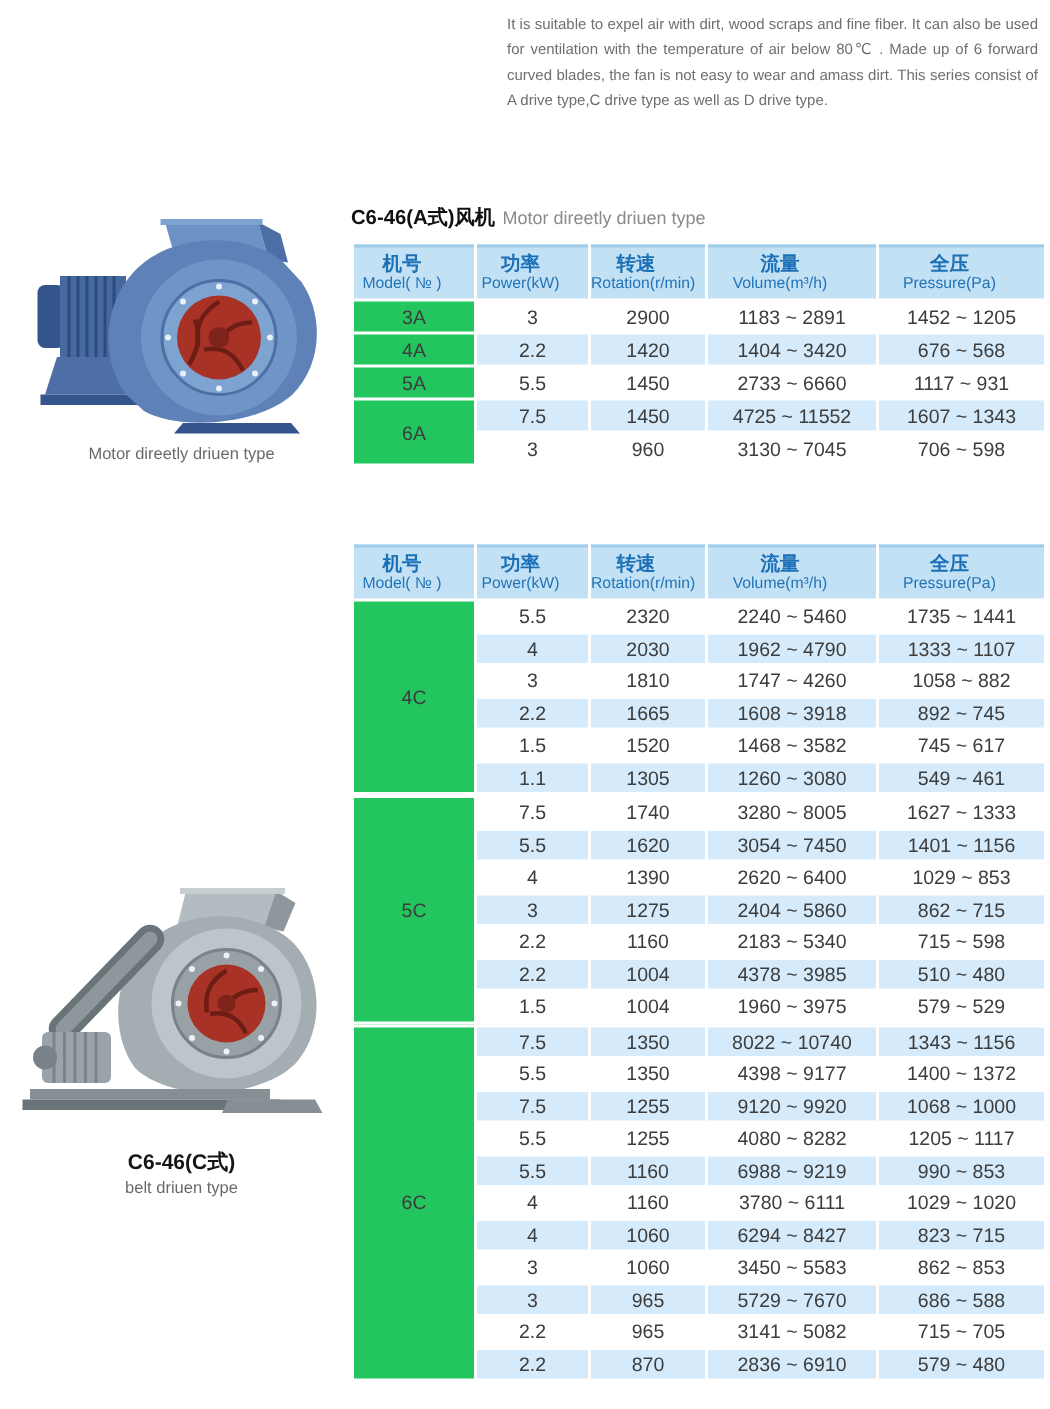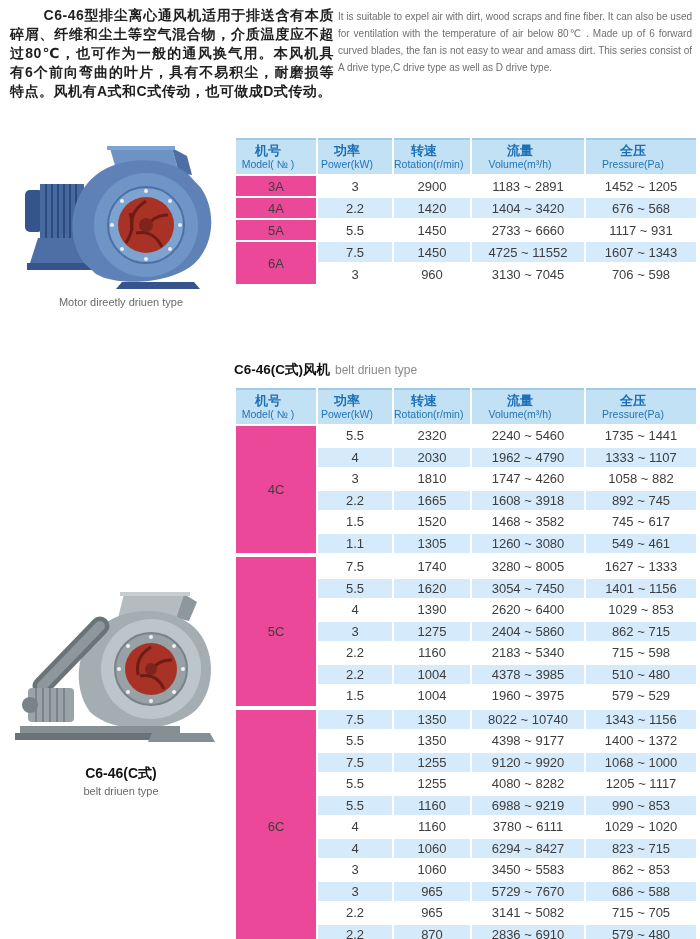--- a/index.html
+++ b/index.html
@@ -37,29 +37,28 @@
   }
   table.spec th .h-cn{font-size:13px;font-weight:bold;color:#1c70b6;line-height:15px;}
   table.spec th .h-en{font-size:10.5px;font-weight:normal;color:#2274b7;line-height:12px;}
   table.spec td{
     text-align:center;vertical-align:middle;font-size:13px;color:#3d3d3d;
     background:#ffffff;padding:0;
   }
   .ta td{height:20px;}
   .tc td{height:19.5px;}
   table.spec td.alt{background:#d5eafa;}
-  table.spec td.model{background:#ec4899;font-size:13px;color:#3d3d3d;}
+  table.spec td.model{background:#22c55e;font-size:13px;color:#3d3d3d;}
   table.spec tr.gsep td{border-top:2px solid #ffffff;}
 </style>
 </head>
 <body>
 
 <div class="page">
 
-  <p class="intro-cn">C6-46型排尘离心通风机适用于排送含有本质碎屑、纤维和尘土等空气混合物，介质温度应不超过80℃，也可作为一般的通风换气用。本风机具有6个前向弯曲的叶片，具有不易积尘，耐磨损等特点。风机有A式和C式传动，也可做成D式传动。</p>
   <p class="intro-en">It is suitable to expel air with dirt, wood scraps and fine fiber. It can also be used for ventilation with the temperature of air below 80℃ . Made up of 6 forward curved blades, the fan is not easy to wear and amass dirt. This series consist of A drive type,C drive type as well as D drive type.</p>
 
   <figure class="fig fig-a">
     <svg width="198" height="147" viewBox="0 0 198 147" xmlns="http://www.w3.org/2000/svg">
 
       <rect x="3" y="47" width="18" height="42" rx="5" fill="#35548b"></rect>
       <rect x="18" y="41" width="44" height="54" fill="#466a9f"></rect>
       <g stroke="#2c4a7e" stroke-width="2">
         <line x1="24" y1="41" x2="24" y2="95"></line>
           <line x1="30" y1="41" x2="30" y2="95"></line>
@@ -101,20 +100,21 @@
       <circle cx="124" cy="82" r="7" fill="#7e241b"></circle>
 
       <polygon points="100,139 172,139 178,146 94,146" fill="#35548b"></polygon>
     </svg>
     <figcaption>
       <div class="cap-en">Motor direetly driuen type</div>
     </figcaption>
   </figure>
 
   <section class="tbl-sec sec-a">
+    <h3 class="tbl-title"><span class="t-cn">C6-46(A式)风机</span><span class="t-en">Motor direetly driuen type</span></h3>
     <div>
         <table class="spec ta">
           <colgroup>
             <col style="width: 80px;">
             <col style="width: 74px;">
             <col style="width: 76px;">
             <col style="width: 112px;">
             <col style="width: 110px;">
           </colgroup>
           <thead>
@@ -228,21 +228,20 @@
       <rect x="3" y="143" width="172" height="7" fill="#6a7478"></rect>
       <polygon points="140,143 198,143 203,152 136,152" fill="#858f94"></polygon>
     </svg>
     <figcaption>
       <div class="cap-cn">C6-46(C式)</div>
       <div class="cap-en">belt driuen type</div>
     </figcaption>
   </figure>
 
   <section class="tbl-sec sec-c">
-    <h3 class="tbl-title"><span class="t-cn">C6-46(C式)风机</span><span class="t-en">belt driuen type</span></h3>
     <div>
         <table class="spec tc">
           <colgroup>
             <col style="width: 80px;">
             <col style="width: 74px;">
             <col style="width: 76px;">
             <col style="width: 112px;">
             <col style="width: 110px;">
           </colgroup>
           <thead>

